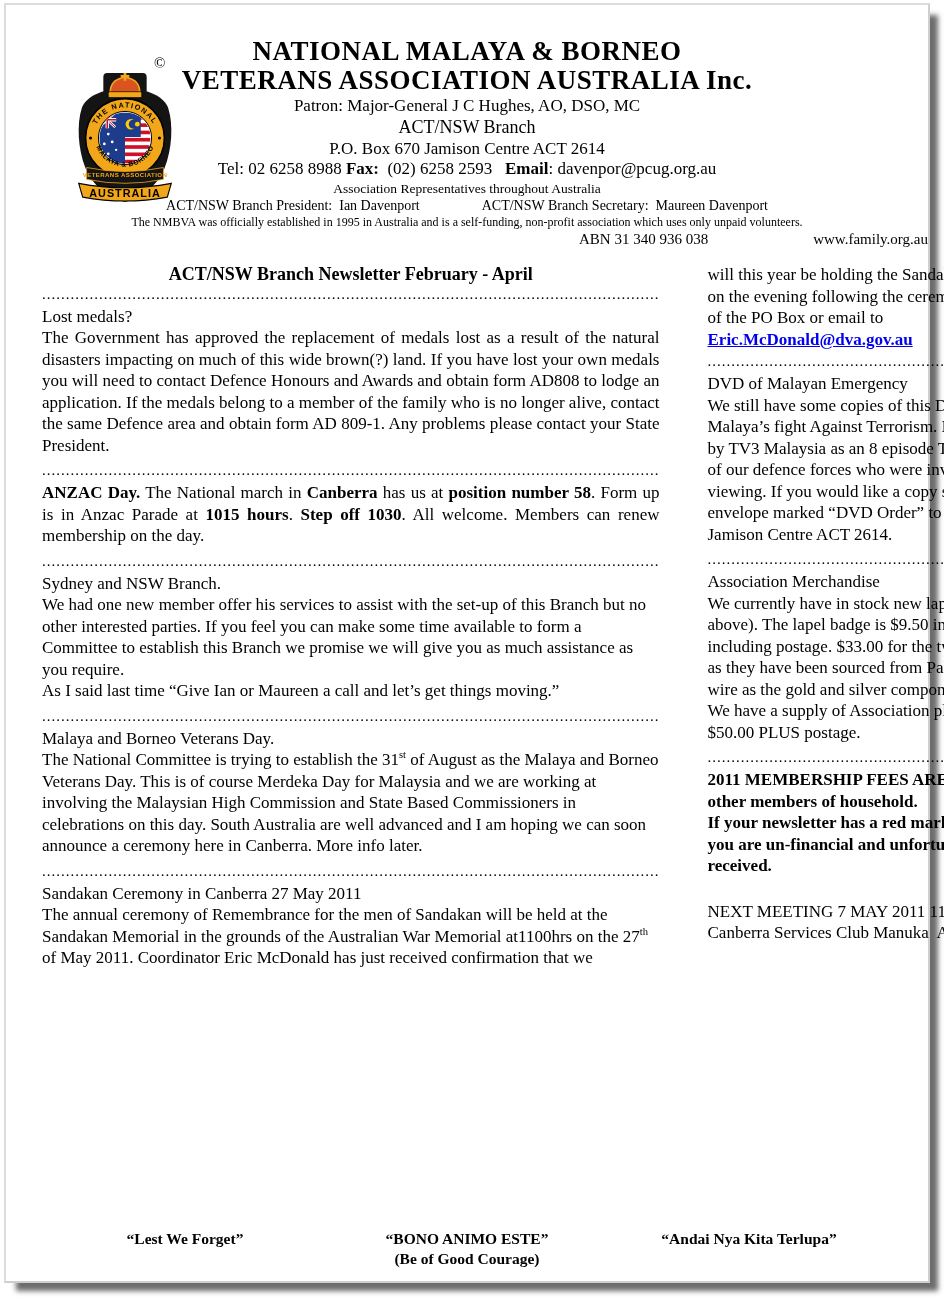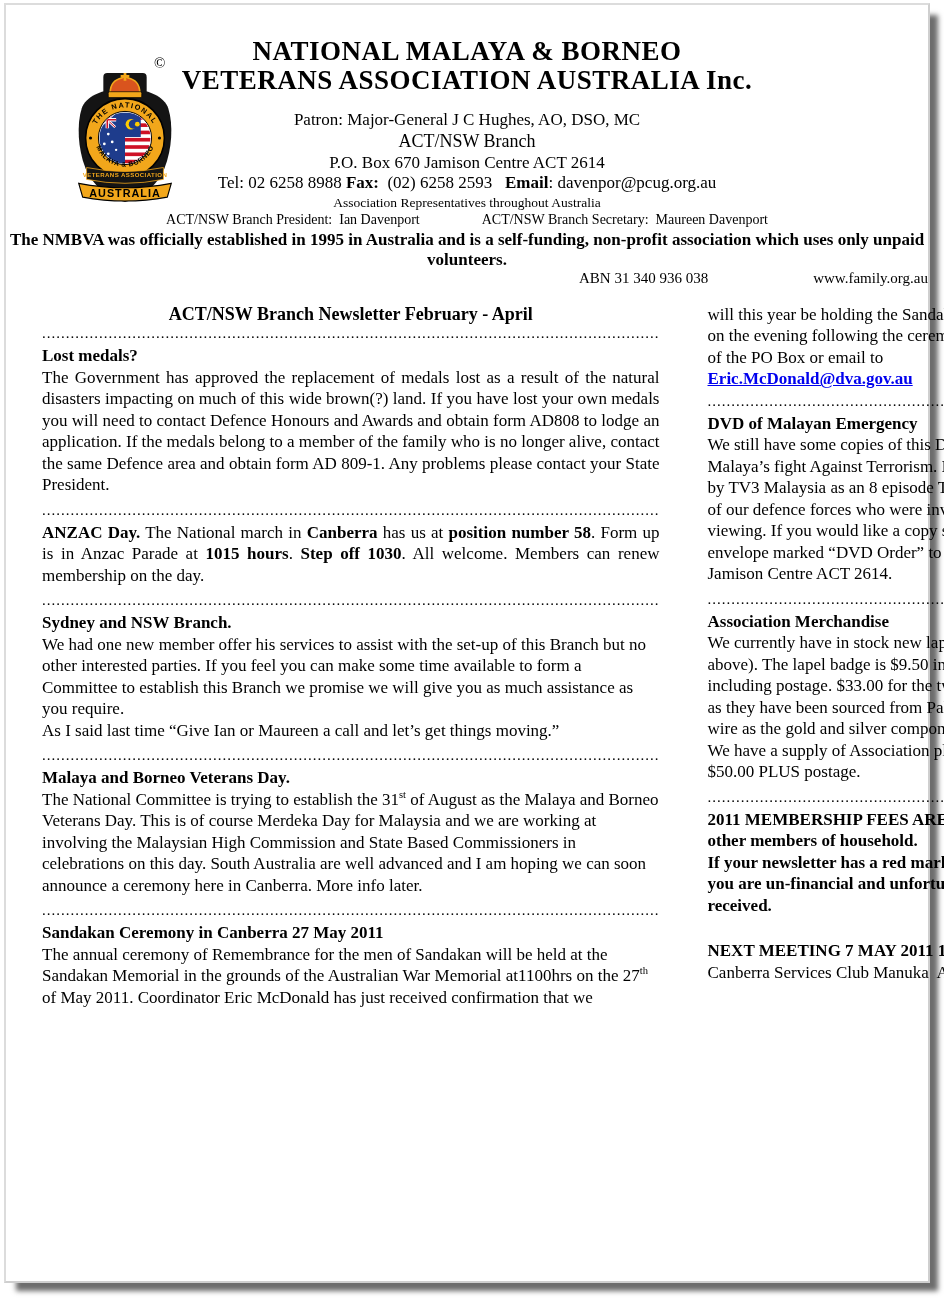--- a/index.html
+++ b/index.html
@@ -6,35 +6,35 @@
   :root { --link-blue:#0000EE; --ink:#000000; }
   .sheet { position:relative; width:944px; height:1299px; background:#fff; overflow:hidden;
            font-family:"Liberation Serif","DejaVu Serif",serif; color:var(--ink); }
   .page  { position:absolute; left:4px; top:3px; right:14px; bottom:16px; background:#fff;
            border:2px solid #dcdcdc; border-right-color:#cfcfcf; border-bottom-color:#cfcfcf;
            box-shadow:10px 10px 5px -2px #6d6d6d; box-sizing:border-box; }
 
   
   .masthead { position:relative; text-align:center; padding-top:32px; line-height:1.16; }
   .m-title { font-size:27px; font-weight:bold; letter-spacing:0.5px; line-height:29px; }
-  .m-patron { font-size:17px; margin-top:15px; }
+  .m-patron { font-size:17px; margin-top:1px; }
   .m-branch { font-size:18px; margin-top:1px; }
   .m-pobox  { font-size:17px; margin-top:1px; }
   .m-tel    { font-size:17px; margin-top:1px; }
   .m-reps   { font-size:13.5px; margin-top:2px; }
   .m-offs   { font-size:14px; margin-top:1px; display:flex; justify-content:center; gap:62px; }
-  .m-est    { font-size:17px; margin-top:2px;font-weight:bold; }
+  .m-est    { font-size:12px; margin-top:2px; }
   .m-abn    { font-size:15px; margin-top:1px; display:flex; justify-content:flex-end; gap:105px; }
   .copyright { position:absolute; left:148px; top:50px; font-size:15px; }
   .crest { position:absolute; left:58px; top:68px; }
 
   
   .columns { display:grid; grid-template-columns:1fr 1fr; column-gap:48px;
              padding:16px 49px 0 36px; font-size:17px; line-height:21.5px; }
-  .h { font-weight:bold; }
+  .h { font-weight:normal; }
   p { margin:0; }
   .just { text-align:justify; }
   .dots { overflow:hidden; white-space:nowrap; letter-spacing:1px; font-size:15px;
           line-height:13px; margin:8px 0 5px; }
   .col-title { font-weight:bold; font-size:18px; text-align:center; margin-bottom:2px; }
   .b { font-weight:bold; }
   sup { font-size:0.62em; line-height:0; }
   .email-link { color:var(--link-blue); font-weight:bold; text-decoration:underline; display:inline-block; }
   .meeting { margin-top:24px; }
 
@@ -176,15 +176,23 @@
 
         <div class="dots">..................................................................................................................................</div>
 
         <p><span class="b">2011 MEMBERSHIP FEES ARE NOW OVERDUE $20 Ordinary and Associate. $13 other members of household.</span><br><span class="b">If your newsletter has a red mark here &gt;</span><br><span class="b">you are un-financial and unfortunately this will be your final newsletter until fees are received.</span></p>
 
         <p class="h meeting">NEXT MEETING 7 MAY 2011 1100 HRS</p>
         <p>Canberra Services Club Manuka&nbsp; ACT</p>
       </div>
     </div>
 
+    <div class="quotes">
+      <div>“Lest We Forget”</div>
+      <div>
+        <div>“BONO ANIMO ESTE”</div>
+        <div>(Be of Good Courage)</div>
+      </div>
+      <div>“Andai Nya Kita Terlupa”</div>
+    </div>
 
   </div>
 </div>
 
 </body></html>

